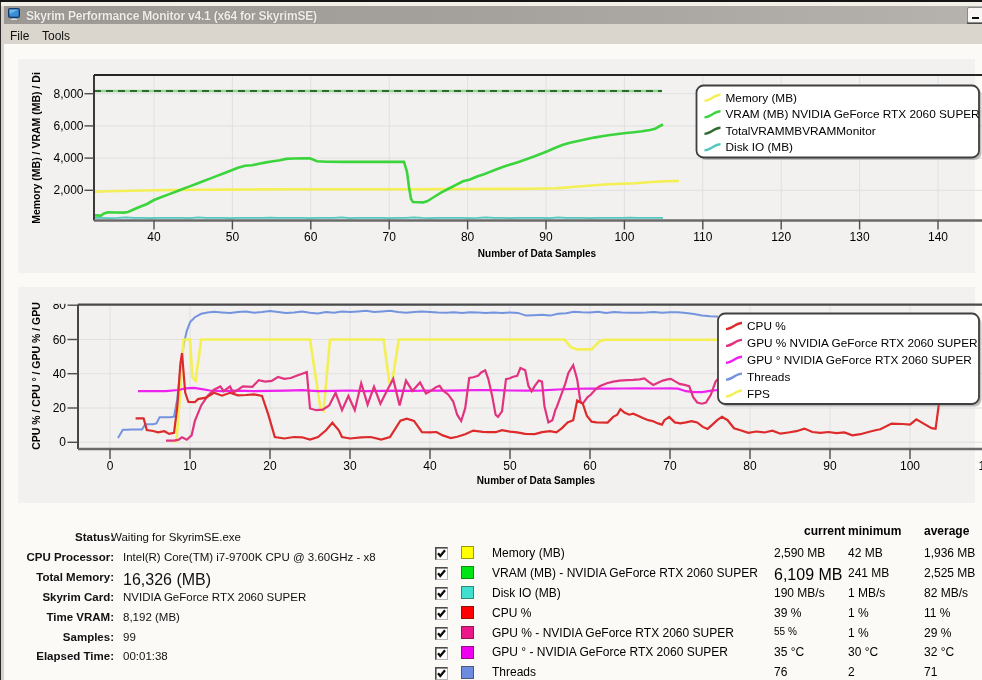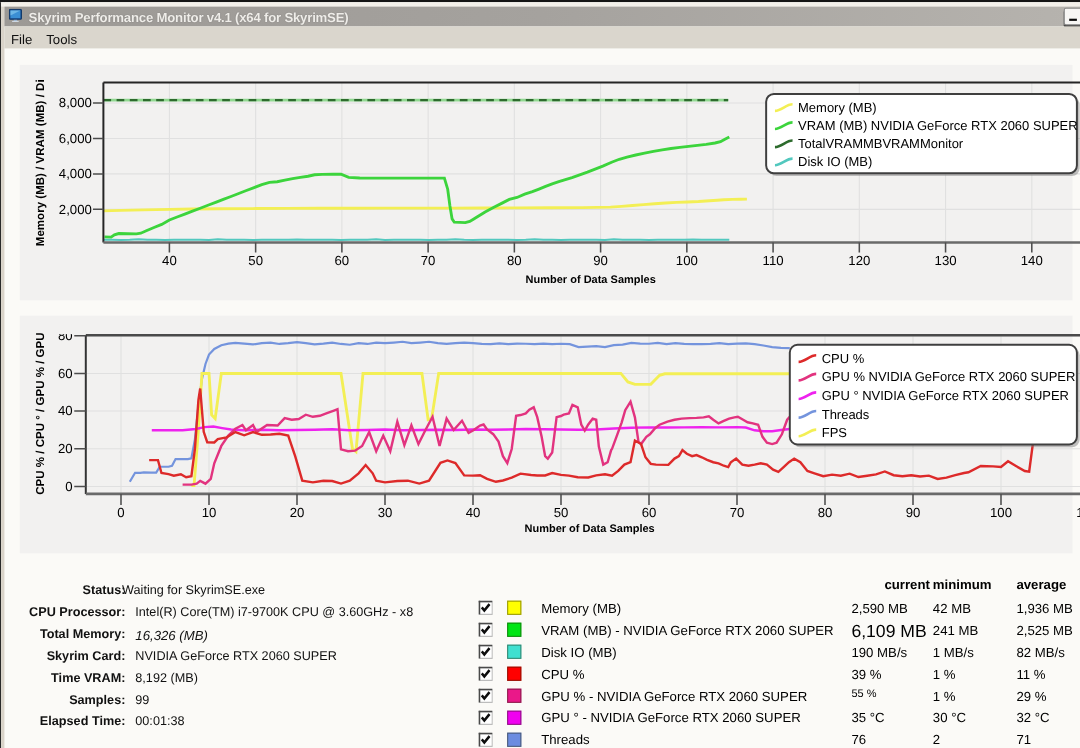--- a/index.html
+++ b/index.html
@@ -177,21 +177,21 @@
 <text x="747" y="380.6" font-size="11.8px" fill="#000">Threads</text>
 <path d="M 726 396.5499999999999 C 732 396.5499999999999 736 390.5499999999999 742 390.5499999999999" fill="none" stroke="#f3ef55" stroke-width="2.4"></path>
 <text x="747" y="397.5" font-size="11.8px" fill="#000">FPS</text>
 </svg>
 
 <div class="abs" style="left:0;top:531px;width:114px;text-align:right;font-size:11.5px;font-weight:bold;color:#111;">Status:</div>
 <div class="abs" style="left:111px;top:531px;font-size:11.5px;color:#111;">Waiting for SkyrimSE.exe</div>
 <div class="abs" style="left:0;top:550.9px;width:114px;text-align:right;font-size:11.5px;font-weight:bold;color:#111;">CPU Processor:</div>
 <div class="abs" style="left:123px;top:550.9px;font-size:11.5px;color:#111;">Intel(R) Core(TM) i7-9700K CPU @ 3.60GHz - x8</div>
 <div class="abs" style="left:0;top:570.8px;width:114px;text-align:right;font-size:11.5px;font-weight:bold;color:#111;">Total Memory:</div>
-<div class="abs" style="left:123px;top:570.8px;font-size:12px;color:#111;font-style:italic;">16,326 (MB)</div>
+<div class="abs" style="left:123px;top:570.8px;font-size:16px;color:#111;">16,326 (MB)</div>
 <div class="abs" style="left:0;top:590.6999999999999px;width:114px;text-align:right;font-size:11.5px;font-weight:bold;color:#111;">Skyrim Card:</div>
 <div class="abs" style="left:123px;top:590.6999999999999px;font-size:11.5px;color:#111;">NVIDIA GeForce RTX 2060 SUPER</div>
 <div class="abs" style="left:0;top:610.5999999999999px;width:114px;text-align:right;font-size:11.5px;font-weight:bold;color:#111;">Time VRAM:</div>
 <div class="abs" style="left:123px;top:610.5999999999999px;font-size:11.5px;color:#111;">8,192 (MB)</div>
 <div class="abs" style="left:0;top:630.4999999999999px;width:114px;text-align:right;font-size:11.5px;font-weight:bold;color:#111;">Samples:</div>
 <div class="abs" style="left:123px;top:630.4999999999999px;font-size:11.5px;color:#111;">99</div>
 <div class="abs" style="left:0;top:650.3999999999999px;width:114px;text-align:right;font-size:11.5px;font-weight:bold;color:#111;">Elapsed Time:</div>
 <div class="abs" style="left:123px;top:650.3999999999999px;font-size:11.5px;color:#111;">00:01:38</div>
 
 <div class="abs" style="left:804px;top:524px;width:41px;font-size:12px;font-weight:bold;">current</div>

